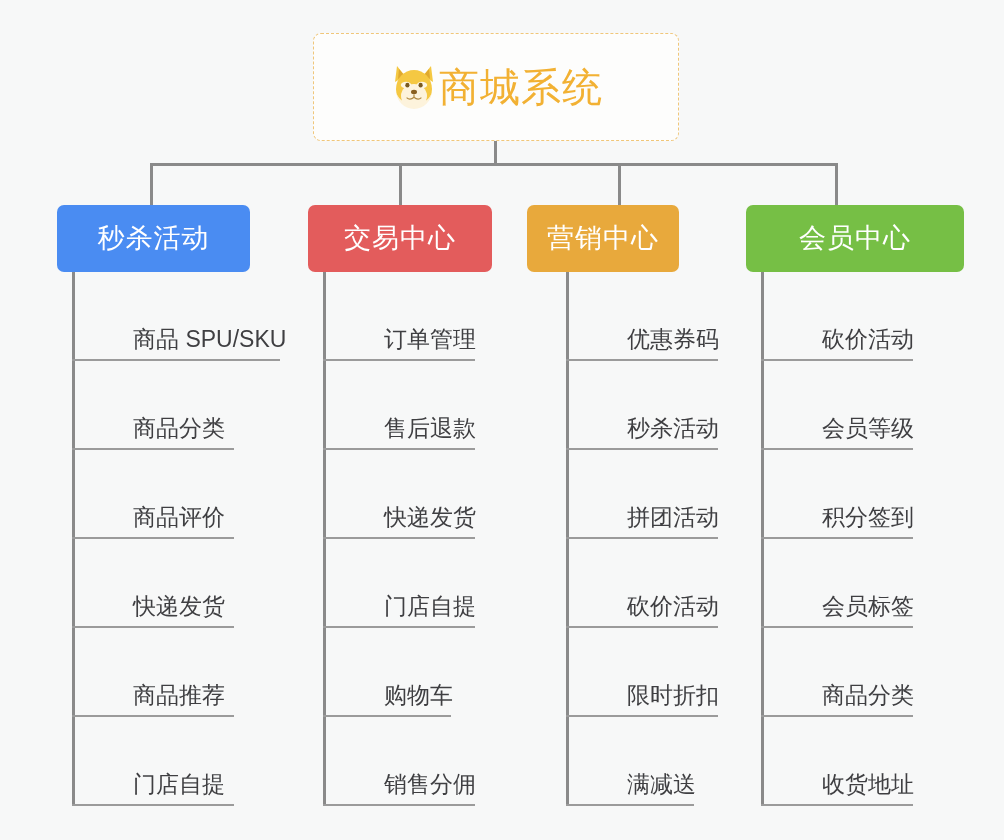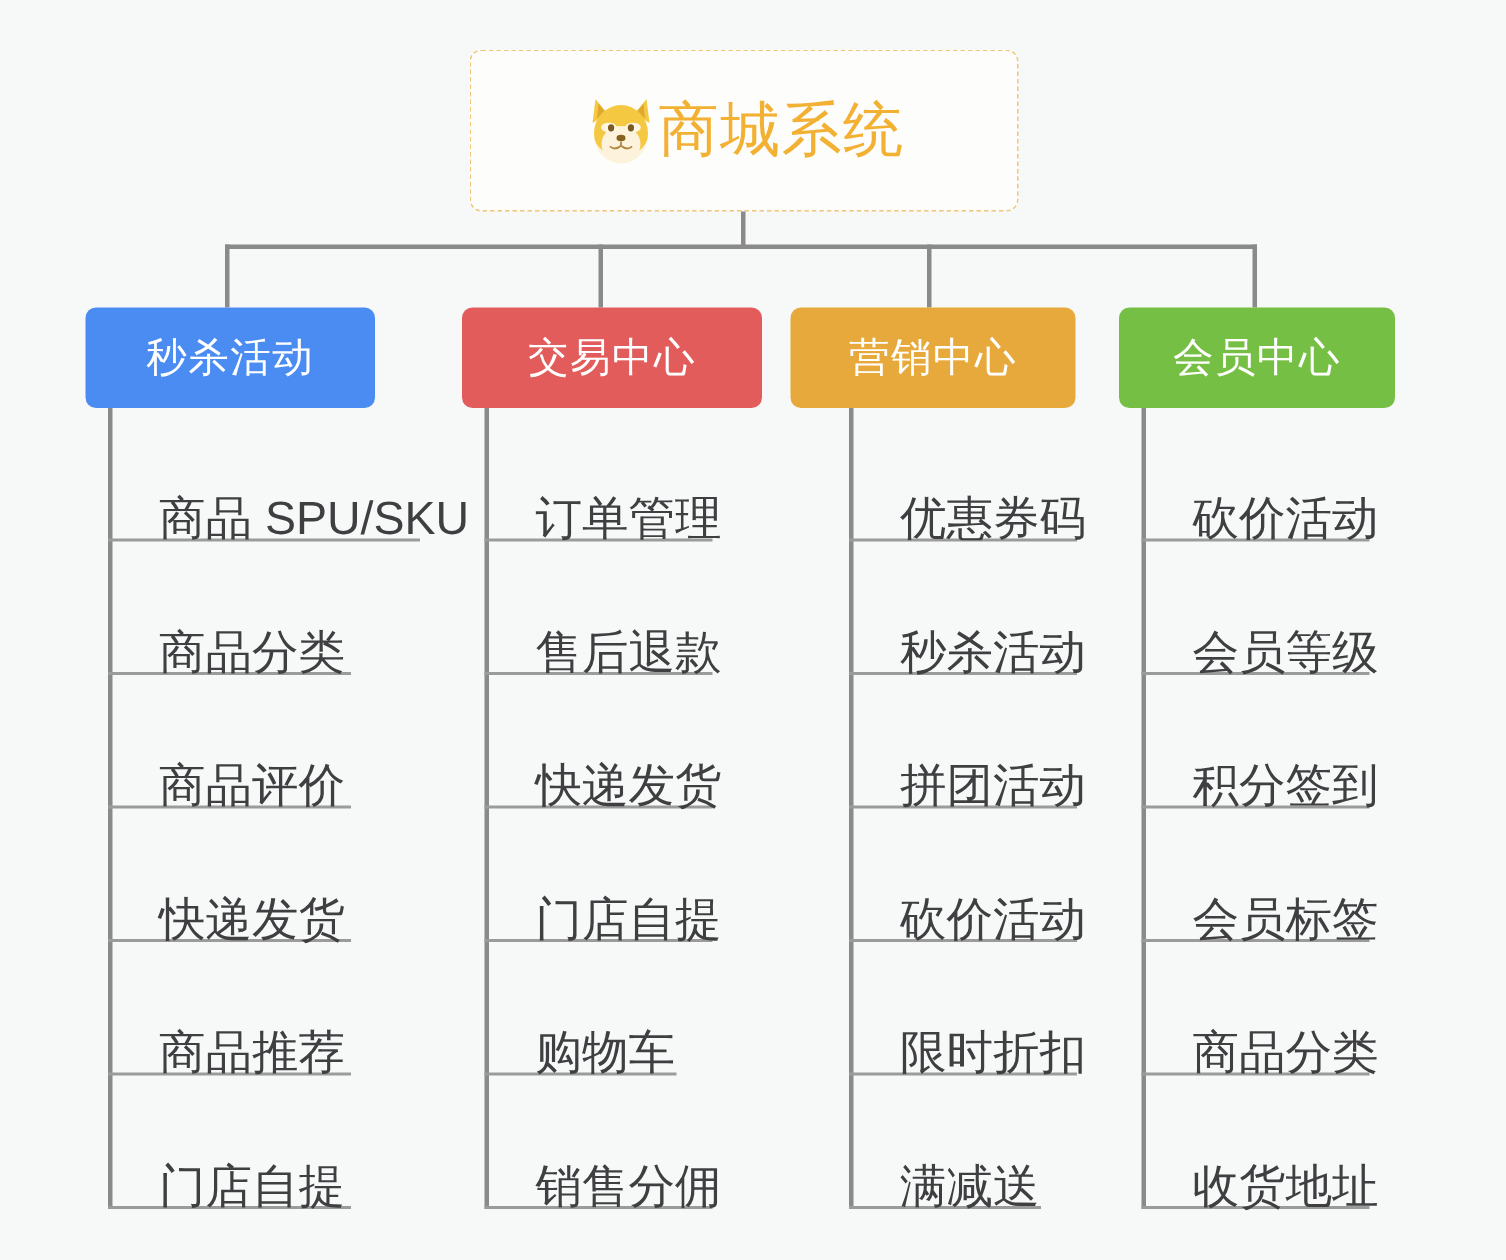--- a/index.html
+++ b/index.html
@@ -98,25 +98,26 @@
   }
   .leaf-underline {
     position: absolute;
     left: 0;
     bottom: 0;
     height: 2px;
     background: #9b9b9b;
   }
   .leaf-label {
     position: relative;
-    font-size: 31px;
+    font-size: 23px;
     color: #3f3f42;
     line-height: 1;
-    padding: 0 8px 0 34px;
+    padding: 0 8px 10px 34px;
     white-space: nowrap;
+    margin-left: 27px;
   }
 </style>
 </head>
 <body>
 
 <div id="diagram-root">
 
   <div class="root-node">
     <span class="root-icon">
       <svg viewBox="0 0 50 50" width="50" height="50" aria-hidden="true">
@@ -143,27 +144,27 @@
   <div class="conn conn-v" style="left:494px; top:141px; width:3px; height:24px;"></div>
   <div class="conn conn-h" style="left:150px; top:163px; width:688px; height:3px;"></div>
   <div class="conn conn-v" style="left:150px; top:163px; height:42px;"></div>
   <div class="conn conn-v" style="left:399px; top:163px; height:42px;"></div>
   <div class="conn conn-v" style="left:618px; top:163px; height:42px;"></div>
   <div class="conn conn-v" style="left:835px; top:163px; height:42px;"></div>
 
   <div class="cat-box" style="left:57px; width:193px; background:#4a8cf2;">
     <span class="cat-label">秒杀活动</span>
   </div>
-  <div class="cat-box" style="left:308px; width:200px; background:#e35c5c;">
+  <div class="cat-box" style="left:308px; width:184px; background:#e35c5c;">
     <span class="cat-label">交易中心</span>
   </div>
-  <div class="cat-box" style="left:527px; width:190px; background:#e8a93c;text-align:right;">
+  <div class="cat-box" style="left:527px; width:152px; background:#e8a93c;text-align:right;">
     <span class="cat-label">营销中心</span>
   </div>
-  <div class="cat-box" style="left:746px; width:184px; background:#76bf45;">
+  <div class="cat-box" style="left:746px; width:218px; background:#76bf45;">
     <span class="cat-label">会员中心</span>
   </div>
 
   <div class="leaf-col" style="left:72px;">
     <div class="spine" style="height:534px;"></div>
     <div class="leaf-item">
       <span class="leaf-underline" style="width:208px;"></span>
       <span class="leaf-label">商品 SPU/SKU</span>
     </div>
     <div class="leaf-item">

